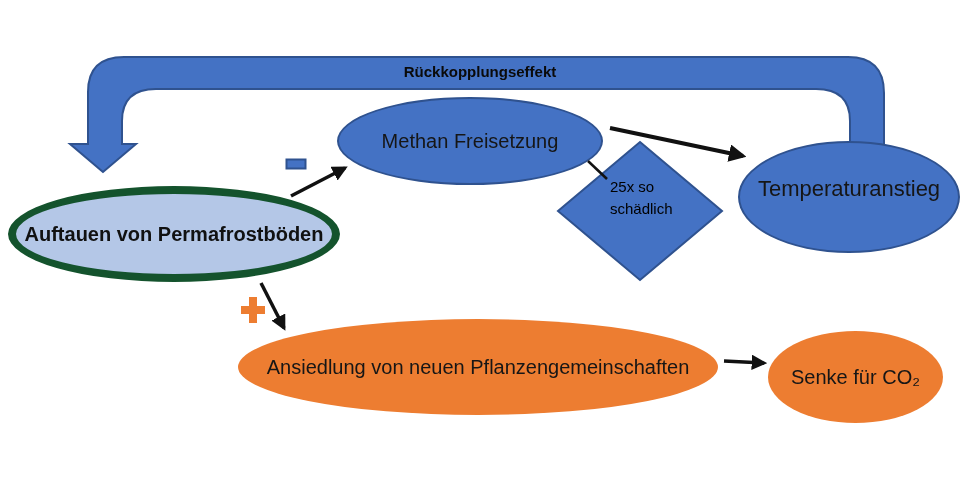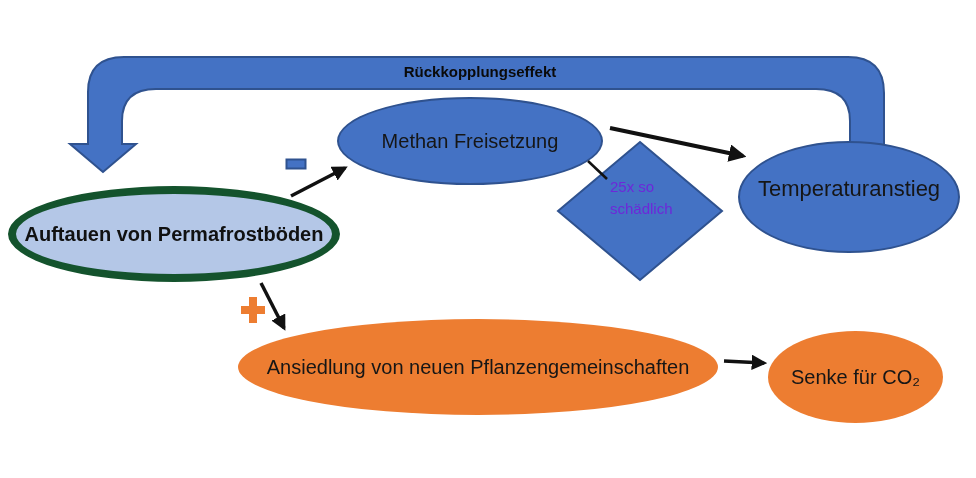--- a/index.html
+++ b/index.html
@@ -21,21 +21,21 @@
   .n-temperatur{left:738px;top:141px;width:222px;height:112px;font-size:22px;color:#161616;padding-bottom:16px;}
   .n-ansiedlung{left:238px;top:319px;width:480px;height:96px;font-size:20px;color:#161616;}
   .n-senke{left:768px;top:331px;width:175px;height:92px;font-size:20px;color:#161616;}
   .feedback-label{
     position:absolute;left:300px;top:57px;width:360px;height:29px;z-index:2;
     display:flex;align-items:center;justify-content:center;
     font-size:15px;font-weight:bold;color:#0a0a0a;
   }
   .diamond-text{
     position:absolute;left:610px;top:176px;width:110px;z-index:3;
-    font-size:15px;line-height:22px;color:#6d28d9;text-align:left;
+    font-size:15px;line-height:22px;color:#000000;text-align:left;
   }
   svg{display:block;}
 </style>
 </head>
 <body>
 
 <div class="stage">
 
   <svg class="layer z1" viewBox="0 0 976 478">
     <path d="M103 172 L70 144 L88 144 L88 92 Q88 57 124 57 L848 57 Q884 57 884 93 L884 156 L850 156 L850 121 Q850 89 816 89 L156 89 Q122 89 122 121 L122 144 L136 144 Z" fill="#4472C4" stroke="#2F528F" stroke-width="2" stroke-linejoin="miter"></path>

